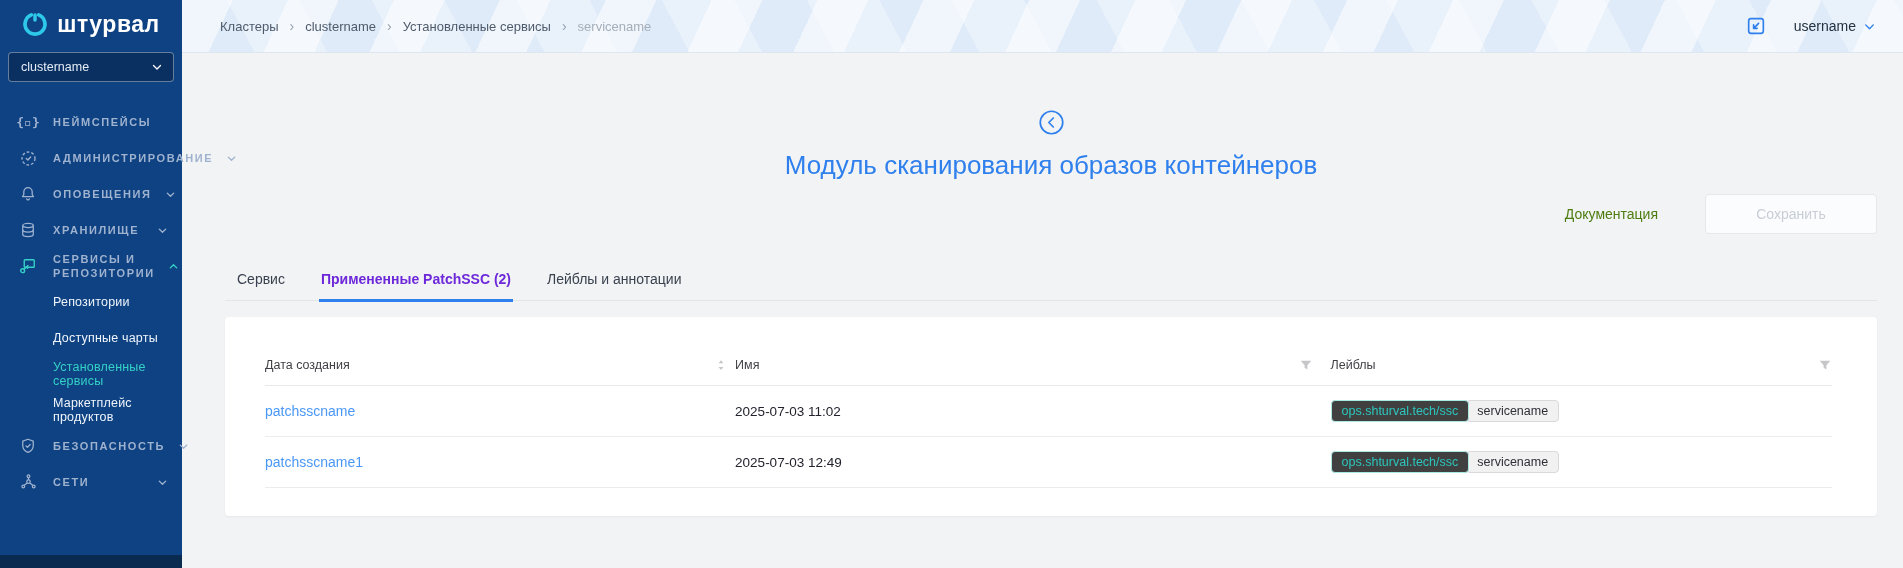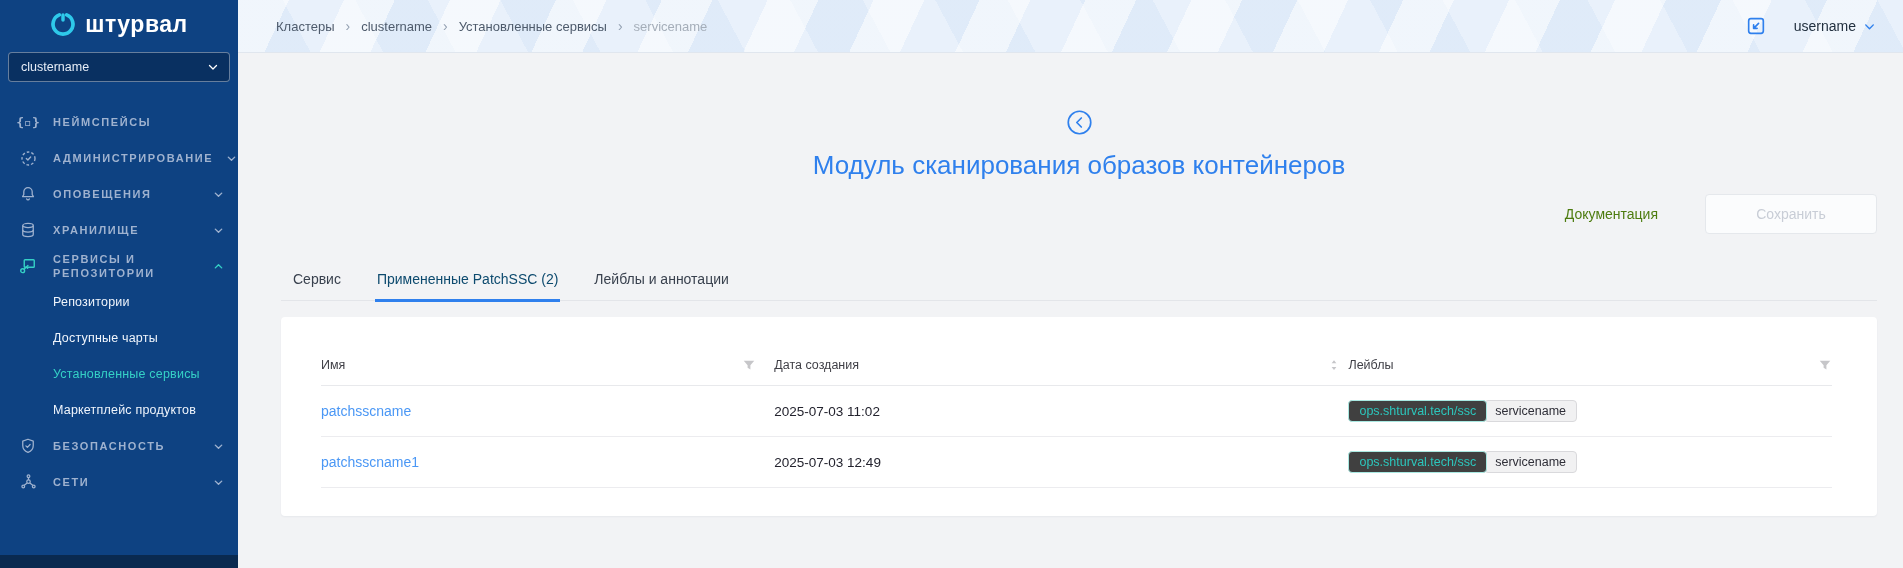--- a/index.html
+++ b/index.html
@@ -1,20 +1,20 @@
 <!DOCTYPE html>
 <html><head>
 <meta charset="utf-8">
 <style>
   * { margin:0; padding:0; box-sizing:border-box; }
   html,body { width:1903px; height:568px; overflow:hidden; font-family:"Liberation Sans", sans-serif; }
   body { display:flex; background:#f2f3f5; }
 
   
-  .sidebar { width:238px; flex:none; background:#0e4282; position:relative; }
+  .sidebar { width:182px; flex:none; background:#0e4282; position:relative; }
   .logo { display:flex; justify-content:center; align-items:center; gap:9px; padding-top:12px; height:36px; }
   .logo-text { color:#ffffff; font-size:23px; font-weight:bold; letter-spacing:.5px; }
   .cluster-select { margin:16px 8px 0 8px; height:30px; border:1px solid rgba(255,255,255,.38); background:#093061;
     border-radius:4px; display:flex; align-items:center; padding:0 10px 0 12px; color:#e6edf7; font-size:12.5px; cursor:pointer; }
   .cluster-select .val { flex:1; }
   .nav { margin-top:22px; }
   .nav-item { display:flex; align-items:center; min-height:36px; padding:2px 14px 2px 16px; gap:13px;
     font-size:11px; font-weight:600; letter-spacing:1.6px; color:#9fb2cf; cursor:pointer; }
   .nav-item .nicon { width:24px; flex:none; display:flex; justify-content:center; align-items:center; }
   .nav-item .nlabel { flex:1; line-height:1.3; }
@@ -47,21 +47,21 @@
   .back-btn { display:flex; cursor:pointer; color:#2f80ed; }
   .page-title { font-size:26px; font-weight:500; color:#2f80ed; line-height:36px; }
   .title-actions { margin-left:auto; display:flex; align-items:center; gap:47px; }
   .doc-link { color:#4d7c0f; font-size:14px; cursor:pointer; }
   .save-btn { width:172px; height:40px; background:#fbfcfd; border:1px solid #e5e8ec; border-radius:4px;
     color:#c8cdd6; font-size:14px; font-family:inherit; }
 
   .tabs { margin-top:37px; display:flex; gap:32px; border-bottom:1px solid #e3e5e9; padding-left:10px; }
   .tab { padding:0 2px 12px 2px; font-size:14px; color:#39414e; border-bottom:3px solid transparent;
     margin-bottom:-2px; cursor:pointer; white-space:nowrap; }
-  .tab.active { color:#0c4a6e; font-weight:400; border-bottom-color:#2f80ed; }
+  .tab.active { color:#6d28d9; font-weight:700; border-bottom-color:#2f80ed; }
 
   .card { margin-top:16px; background:#ffffff; border-radius:4px; box-shadow:0 1px 2px rgba(16,40,70,.05);
     padding:0 45px 28px 40px; }
   .grid { display:grid; grid-template-columns:30% 38% 32%; align-items:center; }
   .thead { height:69px; align-items:end; border-bottom:1px solid #e8e9ec; }
   .th { display:flex; align-items:center; font-size:12.5px; color:#3f3f46; padding-bottom:13px; }
   .th .funnel-right { margin-left:auto; margin-right:18px; display:flex; }
   .th .funnel-edge { margin-left:auto; margin-right:0; display:flex; }
   .th .sorter { margin-left:auto; margin-right:8px; display:flex; }
   .trow { height:51px; border-bottom:1px solid #ececef; }
@@ -265,37 +265,37 @@
     <div class="tabs">
       <span class="tab">Сервис</span>
       <span class="tab active">Примененные PatchSSC (2)</span>
       <span class="tab">Лейблы и аннотации</span>
     </div>
 
     <div class="card">
 
       <div class="grid thead">
         <div class="th">
-          <span>Имя</span>
-          <span class="funnel-right">
-            <svg width="14" height="14" viewBox="0 0 16 16" fill="#c6c6c9">
-                <path d="M2 3h12L9.6 8.3v4.9l-3.2-2V8.3L2 3z"></path>
-              </svg>
-          </span>
-        </div>
-        <div class="th">
           <span>Дата создания</span>
           <span class="sorter">
             <svg width="12" height="14" viewBox="0 0 16 18" fill="#c6c6c9">
                 <path d="M8 2.5l3.2 4H4.8L8 2.5z"></path>
                 <path d="M8 15.5l-3.2-4h6.4L8 15.5z"></path>
               </svg>
           </span>
         </div>
         <div class="th">
+          <span>Имя</span>
+          <span class="funnel-right">
+            <svg width="14" height="14" viewBox="0 0 16 16" fill="#c6c6c9">
+                <path d="M2 3h12L9.6 8.3v4.9l-3.2-2V8.3L2 3z"></path>
+              </svg>
+          </span>
+        </div>
+        <div class="th">
           <span>Лейблы</span>
           <span class="funnel-edge">
             <svg width="14" height="14" viewBox="0 0 16 16" fill="#c6c6c9">
                 <path d="M2 3h12L9.6 8.3v4.9l-3.2-2V8.3L2 3z"></path>
               </svg>
           </span>
         </div>
       </div>
 
       <div class="grid trow">

